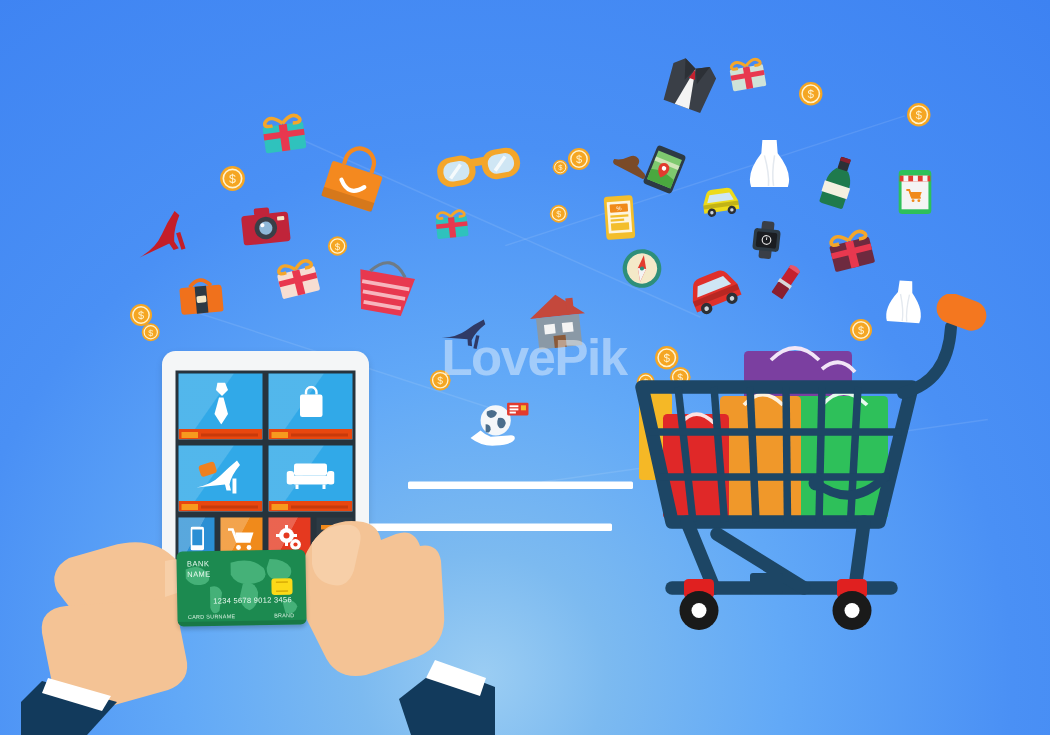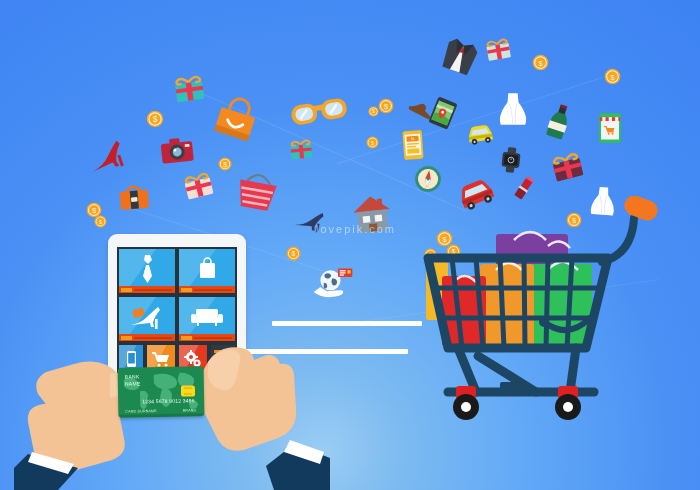--- a/index.html
+++ b/index.html
@@ -417,21 +417,21 @@
       <div class="itm" style="left: 286px; top: 246px; width: 15px; height: 15px; transform: rotate(0deg);">
         <svg width="15" height="15" viewBox="0 0 100 100">
           <circle cx="50" cy="50" r="46" fill="#f5a623"></circle>
           <circle cx="50" cy="50" r="34" fill="none" stroke="#fff3cf" stroke-width="6"></circle>
           <text x="50" y="68" font-size="46" text-anchor="middle" fill="#fff3cf" font-family="Liberation Sans">$</text>
         </svg>
       </div>
     </div>
 
   <div id="wm">
-    <div class="sml">lovepik.com</div>
+    <div class="big">LovePik</div>
   </div>
 
   <div>
     <div class="arrow" style="left:272px;top:321px;width:150px;"></div>
     <svg class="ahead" style="left:258px;top:311px;" width="20" height="22" viewBox="0 0 20 22">
         <polygon points="0,11 20,0 20,22" fill="#ffffff"></polygon>
       </svg>
   </div>
   <div>
     <div class="arrow" style="left:244px;top:349px;width:164px;"></div>

